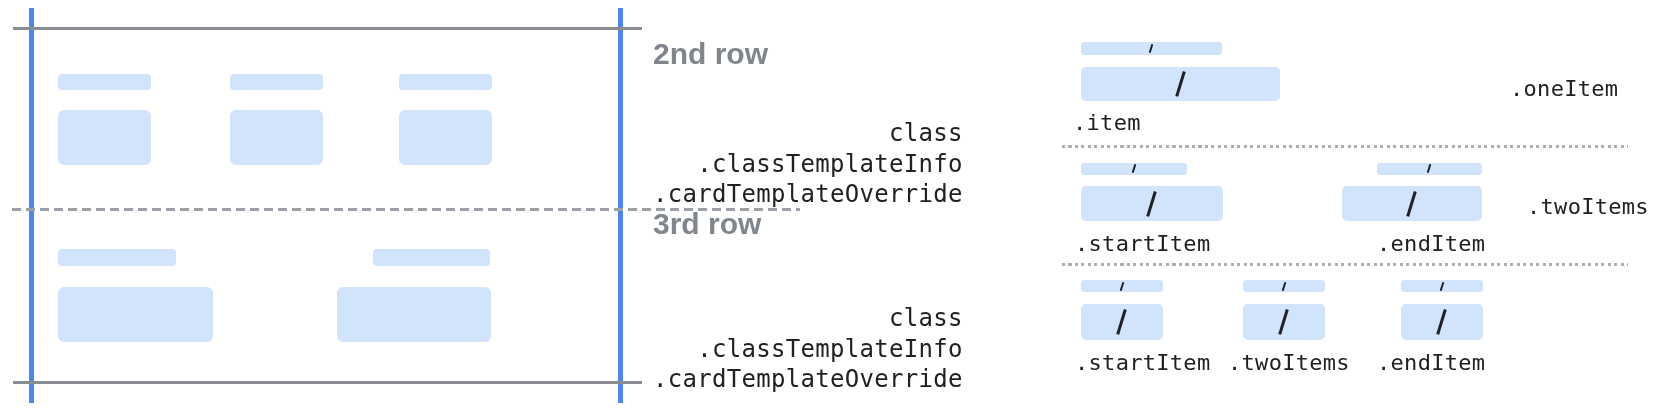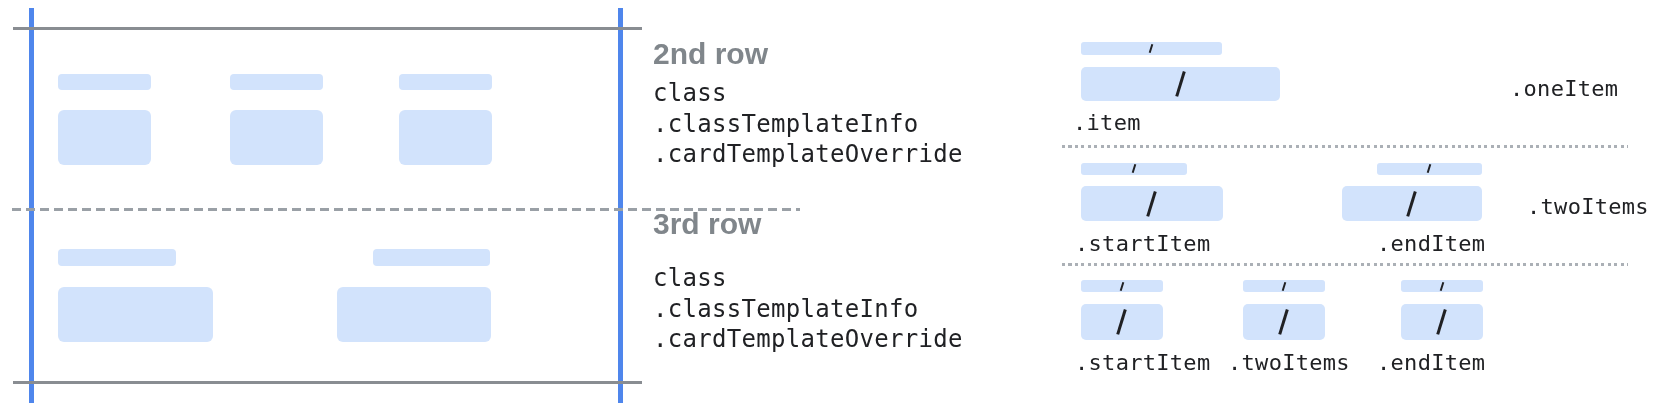--- a/index.html
+++ b/index.html
@@ -1,18 +1,18 @@
 <!DOCTYPE html>
 <html><head>
 <meta charset="utf-8">
 <style>
   html,body { margin:0; padding:0; background:#ffffff; }
   #stage {
     position:relative; width:1676px; height:412px; overflow:hidden;
-    background:#ffffff; font-family:"Liberation Sans", sans-serif;
+    background:#ffffff; font-family:"Liberation Sans", sans-serif;text-align:right;
   }
   .abs { position:absolute; }
 
   
   .vline { width:5px; background:#4f86ec; }
   .hline { height:3px; background:#898d92; }
   .dashed {
     height:3px;
     background:repeating-linear-gradient(90deg,#9aa0a6 0 9px,transparent 9px 14px);
   }
@@ -34,21 +34,21 @@
 
   
   .row-title {
     font-size:30px; font-weight:bold; color:#80868b;
     line-height:34px; white-space:nowrap;
   }
   .mono {
     font-family:"DejaVu Sans Mono","Liberation Mono",monospace;
     color:#202124; white-space:nowrap;
   }
-  .path-block { font-size:24px; line-height:30.7px; letter-spacing:0.3px; }
+  .path-block { font-size:24px; line-height:30.7px; letter-spacing:0.3px;margin-top:40px; }
   .lbl { font-size:22px; line-height:22px; letter-spacing:0.3px; }
 </style>
 </head>
 <body>
 
 <div id="stage">
 
   <div class="abs vline" style="left:29px; top:8px;  height:395px;"></div>
   <div class="abs vline" style="left:618px;top:8px;  height:395px;"></div>
   <div class="abs hline" style="left:13px; top:27px; width:629px;"></div>

